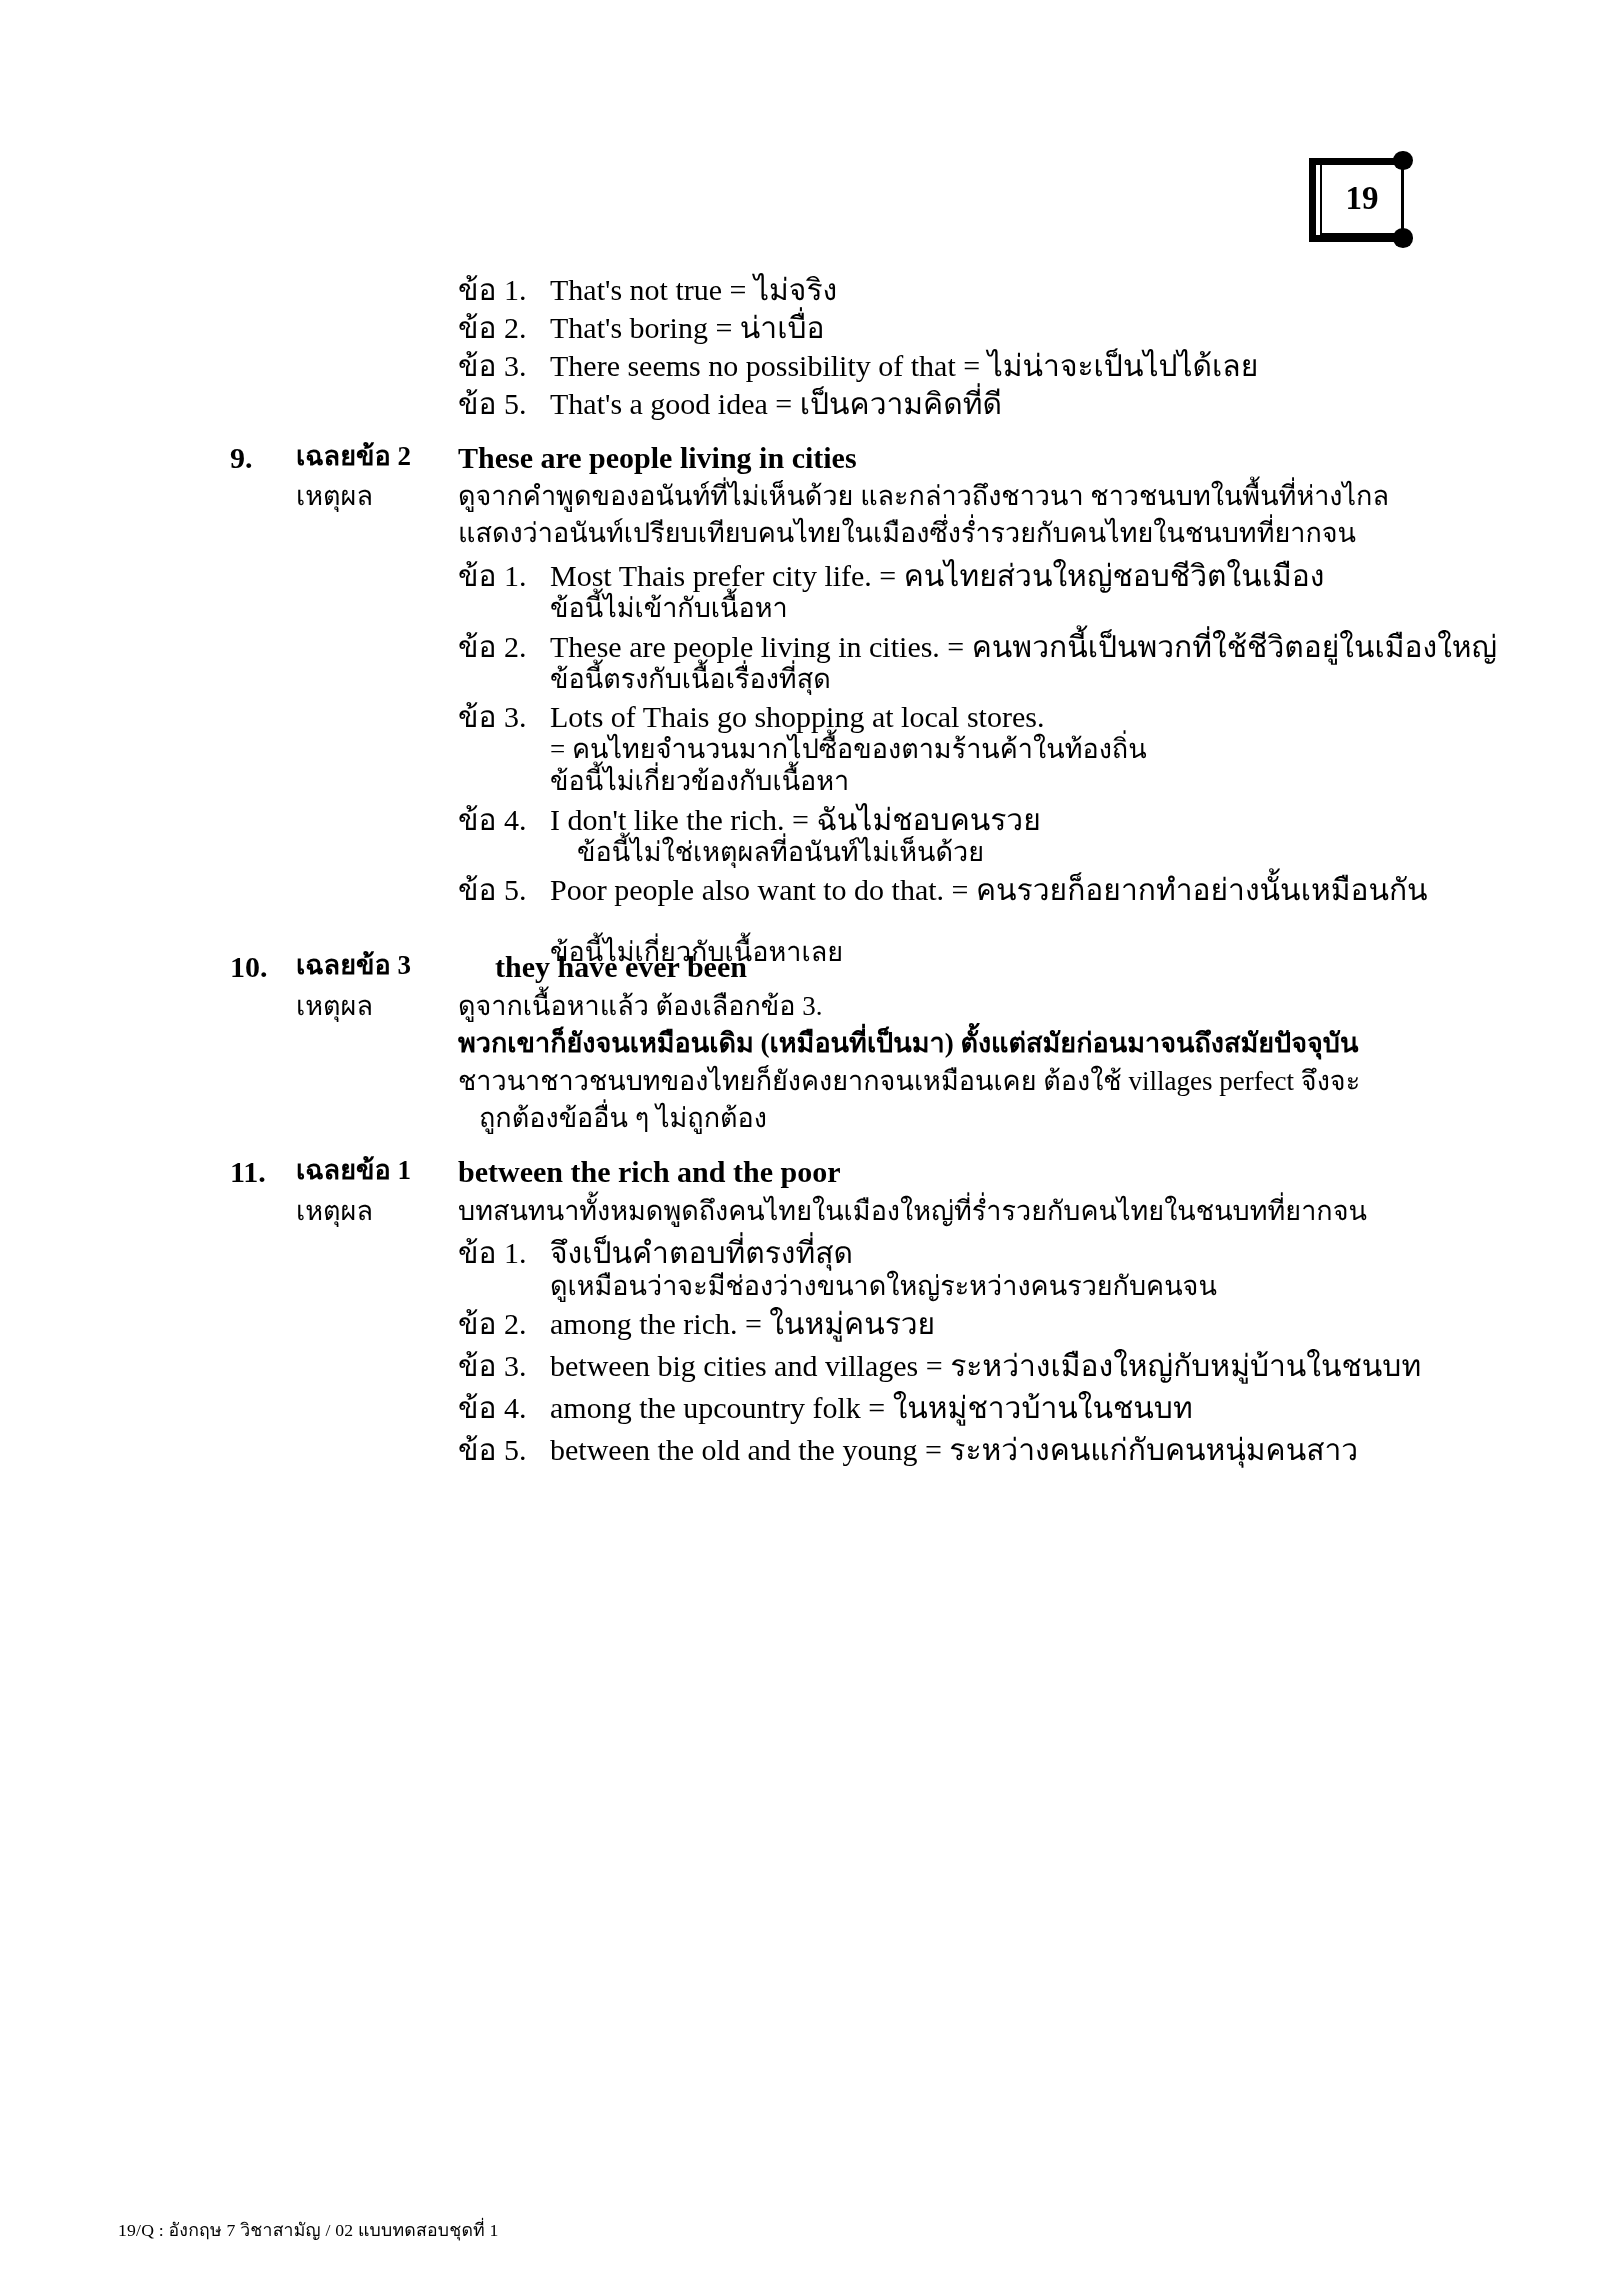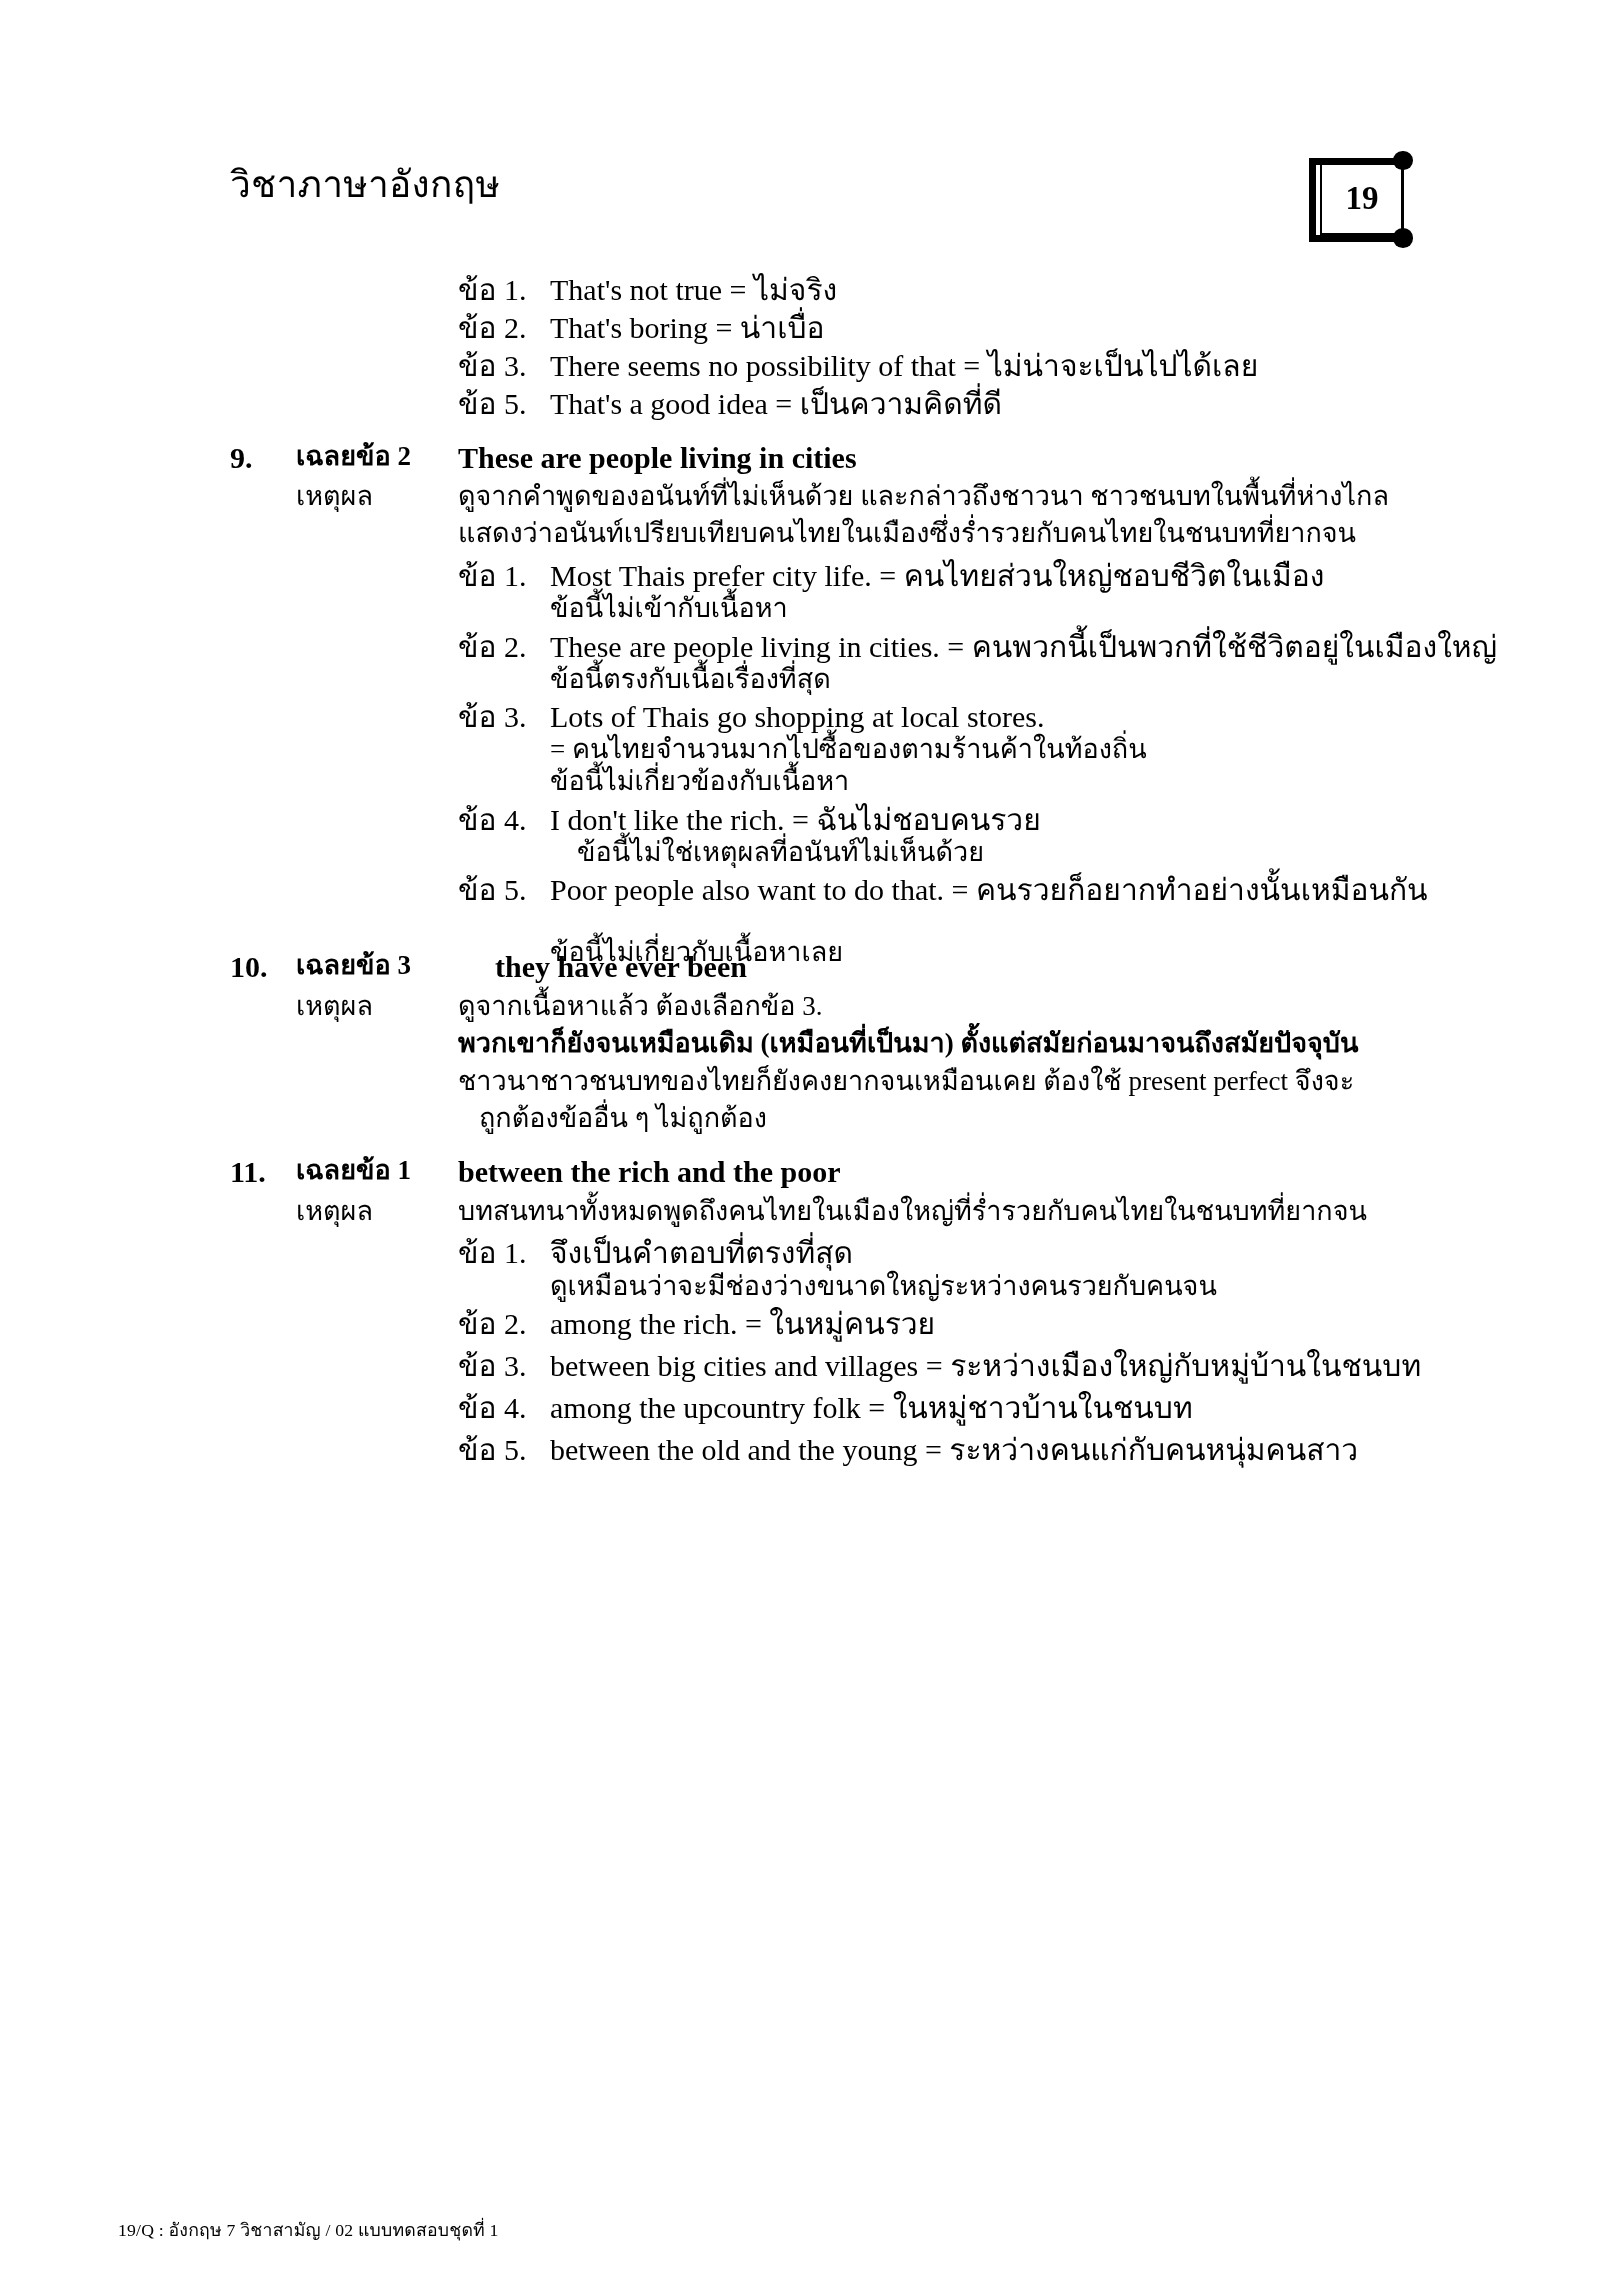--- a/index.html
+++ b/index.html
@@ -129,23 +129,20 @@
     font-size: 17.7px;
     white-space: nowrap;
     letter-spacing: 0.2px;
   }
 </style>
 </head>
 <body>
 
 <div class="page">
 
-  <div class="header">
-    <div class="header-title">วิชาภาษาอังกฤษ</div>
-  </div>
 
   <div class="page-badge">
     <div class="pb-left-bar"></div>
     <div class="pb-top-bar"></div>
     <div class="pb-bottom-bar"></div>
     <div class="pb-inner"></div>
     <div class="pb-rail"></div>
     <div class="pb-dot tr"></div>
     <div class="pb-dot br"></div>
     <div class="pb-num">19</div>
@@ -172,21 +169,21 @@
       <div class="row" style="left: 458px; top: 530px;"><span class="optlead">ข้อ  4.</span><span>I don't like the rich.  =  ฉันไม่ชอบคนรวย</span></div>
       <div class="row thai" style="left: 550px; top: 564px; margin-left: 27px;">ข้อนี้ไม่ใช่เหตุผลที่อนันท์ไม่เห็นด้วย</div>
       <div class="row" style="left: 458px; top: 600px;"><span class="optlead">ข้อ  5.</span><span>Poor people also want to do that.  =  คนรวยก็อยากทำอย่างนั้นเหมือนกัน</span></div>
       <div class="row thai" style="left: 550px; top: 664px;">ข้อนี้ไม่เกี่ยวกับเนื้อหาเลย</div>
       <div class="row bold" style="left: 230px; top: 677px;">10.</div>
       <div class="row bold thai" style="left: 296px; top: 677px;">เฉลยข้อ  3</div>
       <div class="row bold" style="left: 458px; top: 677px; margin-left: 37px;">they have ever been</div>
       <div class="row thai" style="left: 296px; top: 718px;">เหตุผล</div>
       <div class="row thai" style="left: 458px; top: 718px;">ดูจากเนื้อหาแล้ว  ต้องเลือกข้อ  3.</div>
       <div class="row thai" style="left: 458px; top: 755px; font-weight: bold;">พวกเขาก็ยังจนเหมือนเดิม (เหมือนที่เป็นมา) ตั้งแต่สมัยก่อนมาจนถึงสมัยปัจจุบัน</div>
-      <div class="row thai" style="left: 458px; top: 793px;">ชาวนาชาวชนบทของไทยก็ยังคงยากจนเหมือนเคย  ต้องใช้  present  perfect  จึงจะ</div>
+      <div class="row thai" style="left: 458px; top: 793px;">ชาวนาชาวชนบทของไทยก็ยังคงยากจนเหมือนเคย  ต้องใช้  villages  perfect  จึงจะ</div>
       <div class="row thai" style="left: 458px; top: 830px; margin-left: 21px;">ถูกต้องข้ออื่น ๆ  ไม่ถูกต้อง</div>
       <div class="row bold" style="left: 230px; top: 882px;">11.</div>
       <div class="row bold thai" style="left: 296px; top: 882px;">เฉลยข้อ  1</div>
       <div class="row bold" style="left: 458px; top: 882px;">between the rich and the poor</div>
       <div class="row thai" style="left: 296px; top: 923px;">เหตุผล</div>
       <div class="row thai" style="left: 458px; top: 923px;">บทสนทนาทั้งหมดพูดถึงคนไทยในเมืองใหญ่ที่ร่ำรวยกับคนไทยในชนบทที่ยากจน</div>
       <div class="row" style="left: 458px; top: 963px;"><span class="optlead">ข้อ  1.</span><span>จึงเป็นคำตอบที่ตรงที่สุด</span></div>
       <div class="row thai" style="left: 550px; top: 998px;">ดูเหมือนว่าจะมีช่องว่างขนาดใหญ่ระหว่างคนรวยกับคนจน</div>
       <div class="row" style="left: 458px; top: 1034px;"><span class="optlead">ข้อ  2.</span><span>among the rich.  =  ในหมู่คนรวย</span></div>
       <div class="row" style="left: 458px; top: 1076px;"><span class="optlead">ข้อ  3.</span><span>between big cities and villages  =  ระหว่างเมืองใหญ่กับหมู่บ้านในชนบท</span></div>

